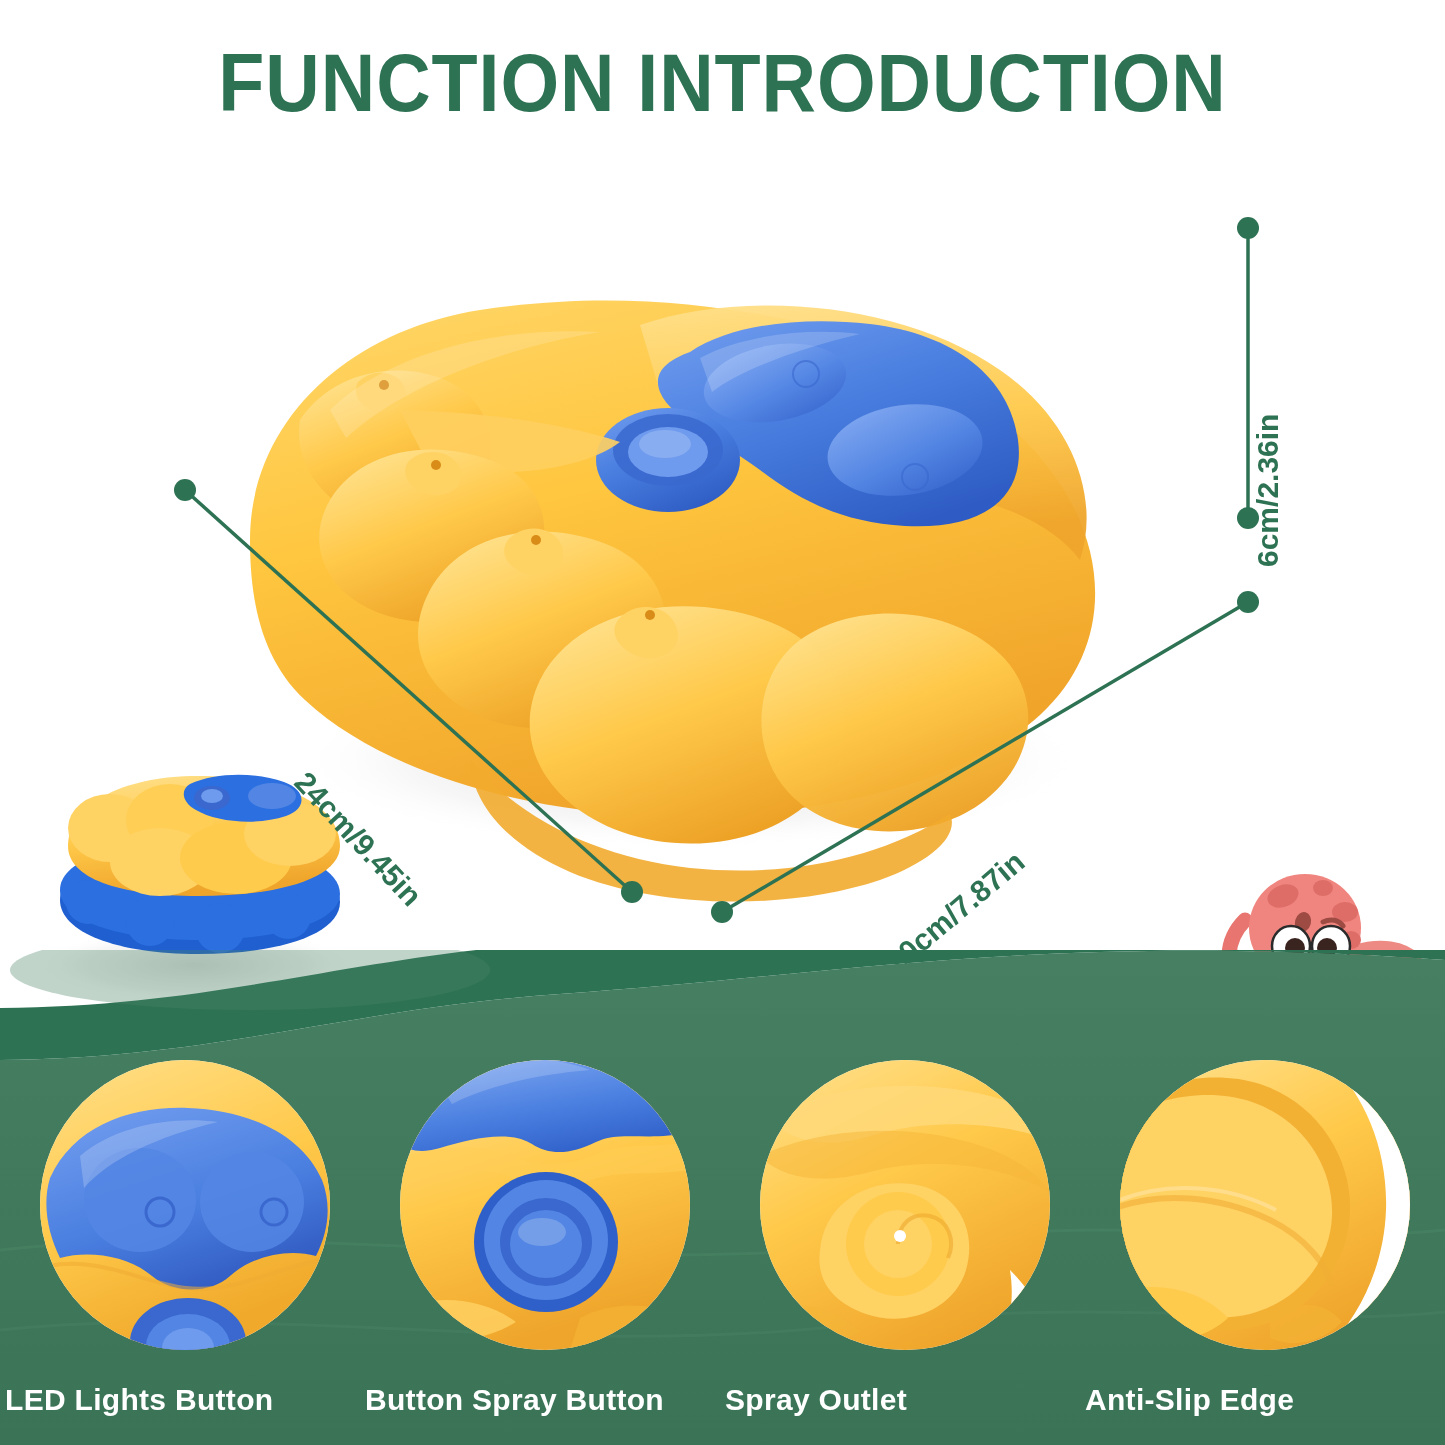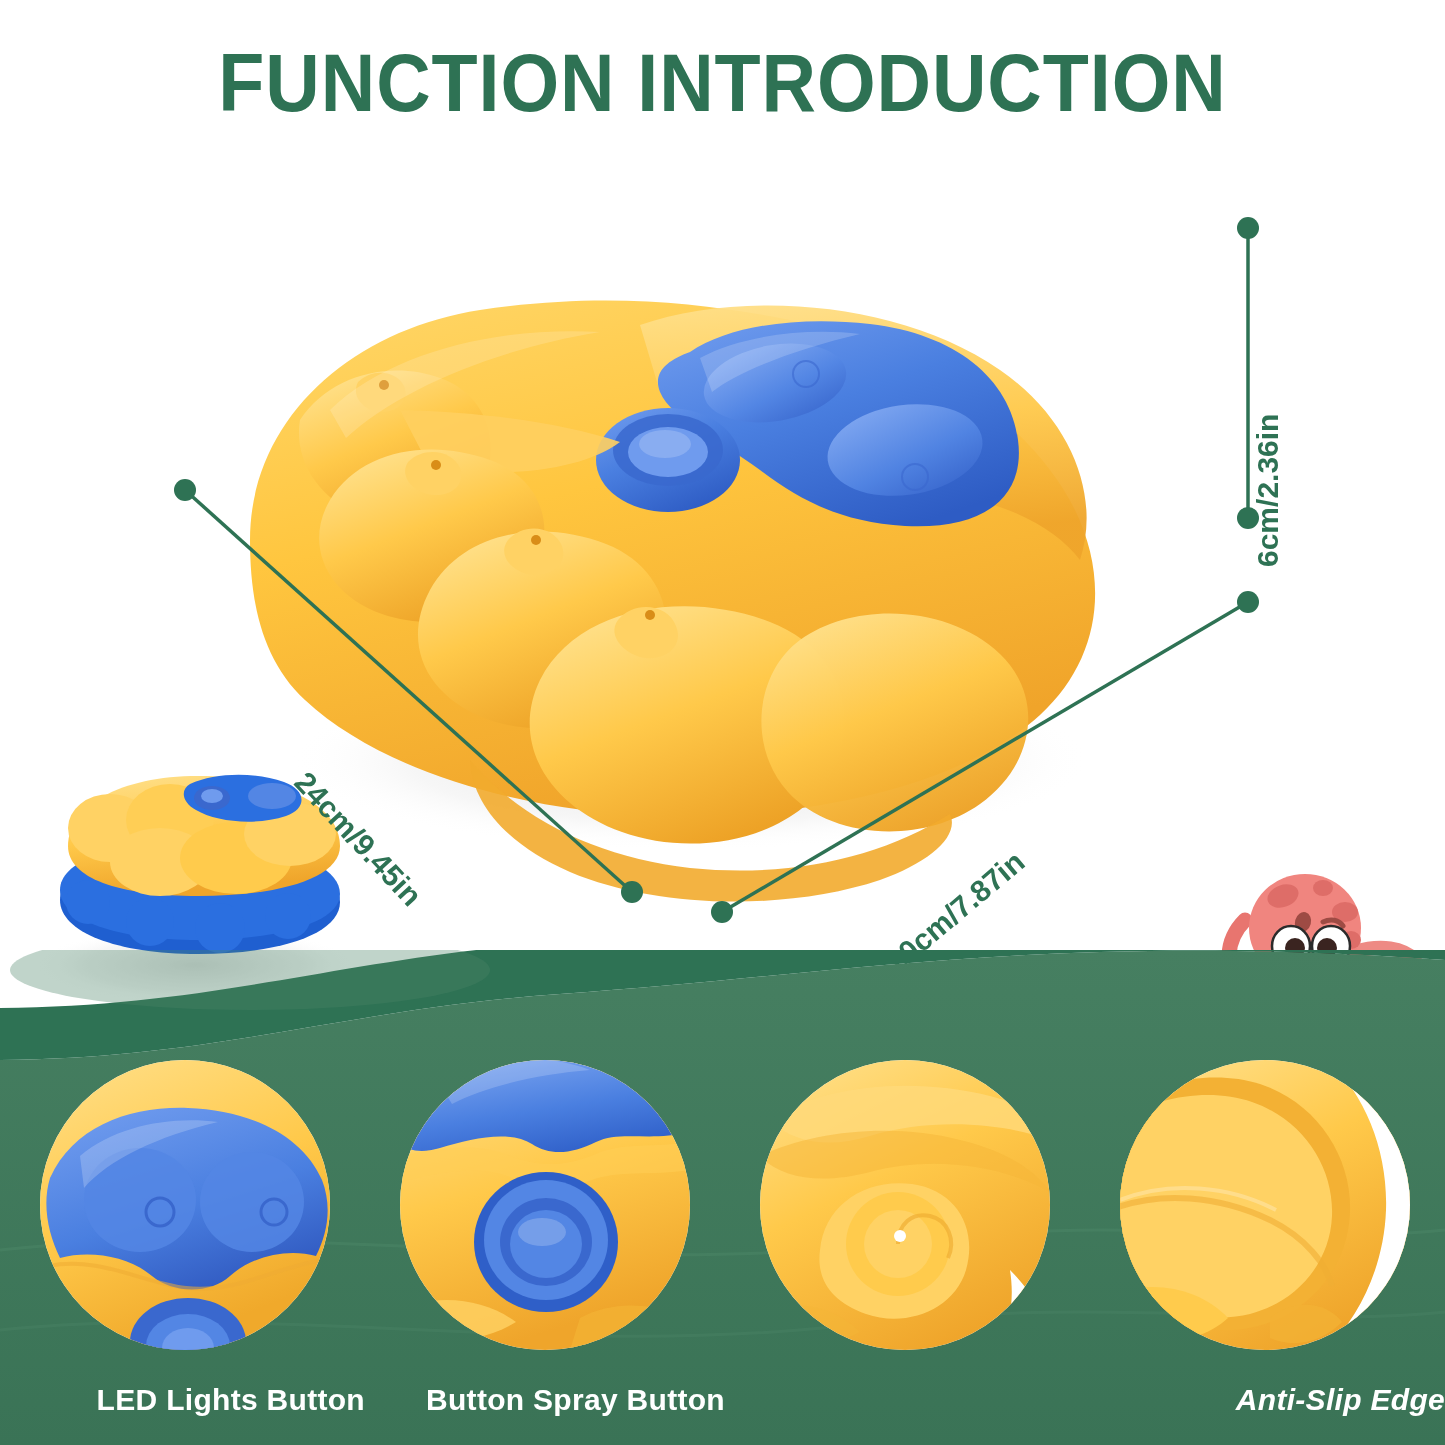--- a/index.html
+++ b/index.html
@@ -46,21 +46,21 @@
   
   .band{position:absolute;left:0;top:950px;width:1445px;height:495px;}
 
   
   .circles{position:absolute;left:0;top:1060px;width:1445px;height:320px;}
   .fcircle{
     position:absolute;top:0;width:290px;height:290px;border-radius:50%;
     overflow:hidden;background:#ffffff;
   }
   .cap{
-    position:absolute;top:1383px;width:360px;text-align:right;
+    position:absolute;top:1383px;width:360px;text-align:left;
     color:#ffffff;font-weight:bold;font-size:30px;white-space:nowrap;
     letter-spacing:0.3px;
   }
 </style>
 </head>
 <body>
 
 <div id="page">
 
   <div class="title">FUNCTION INTRODUCTION</div>
@@ -414,15 +414,16 @@
         <path d="M0 140 C50 120 110 126 156 150" stroke="#ffffff" stroke-width="4" fill="none" opacity="0.25"></path>
 
         <path d="M-10 236 C30 218 80 228 108 258 C80 284 30 288 -10 276 Z" fill="#FFCB4C"></path>
         <path d="M150 258 C176 238 206 242 222 262 C200 284 172 288 150 278 Z" fill="#F3B134" opacity="0.8"></path>
       </svg>
     </div>
   </div>
 
   <div class="cap" style="left:5px;">LED Lights Button</div>
   <div class="cap" style="left:365px;">Button Spray Button</div>
-  <div class="cap" style="left:1085px;font-style:italic;">Anti-Slip Edge</div>
+  <div class="cap" style="left:725px;">Spray Outlet</div>
+  <div class="cap" style="left:1085px;">Anti-Slip Edge</div>
 
 </div>
 
 </body></html>

